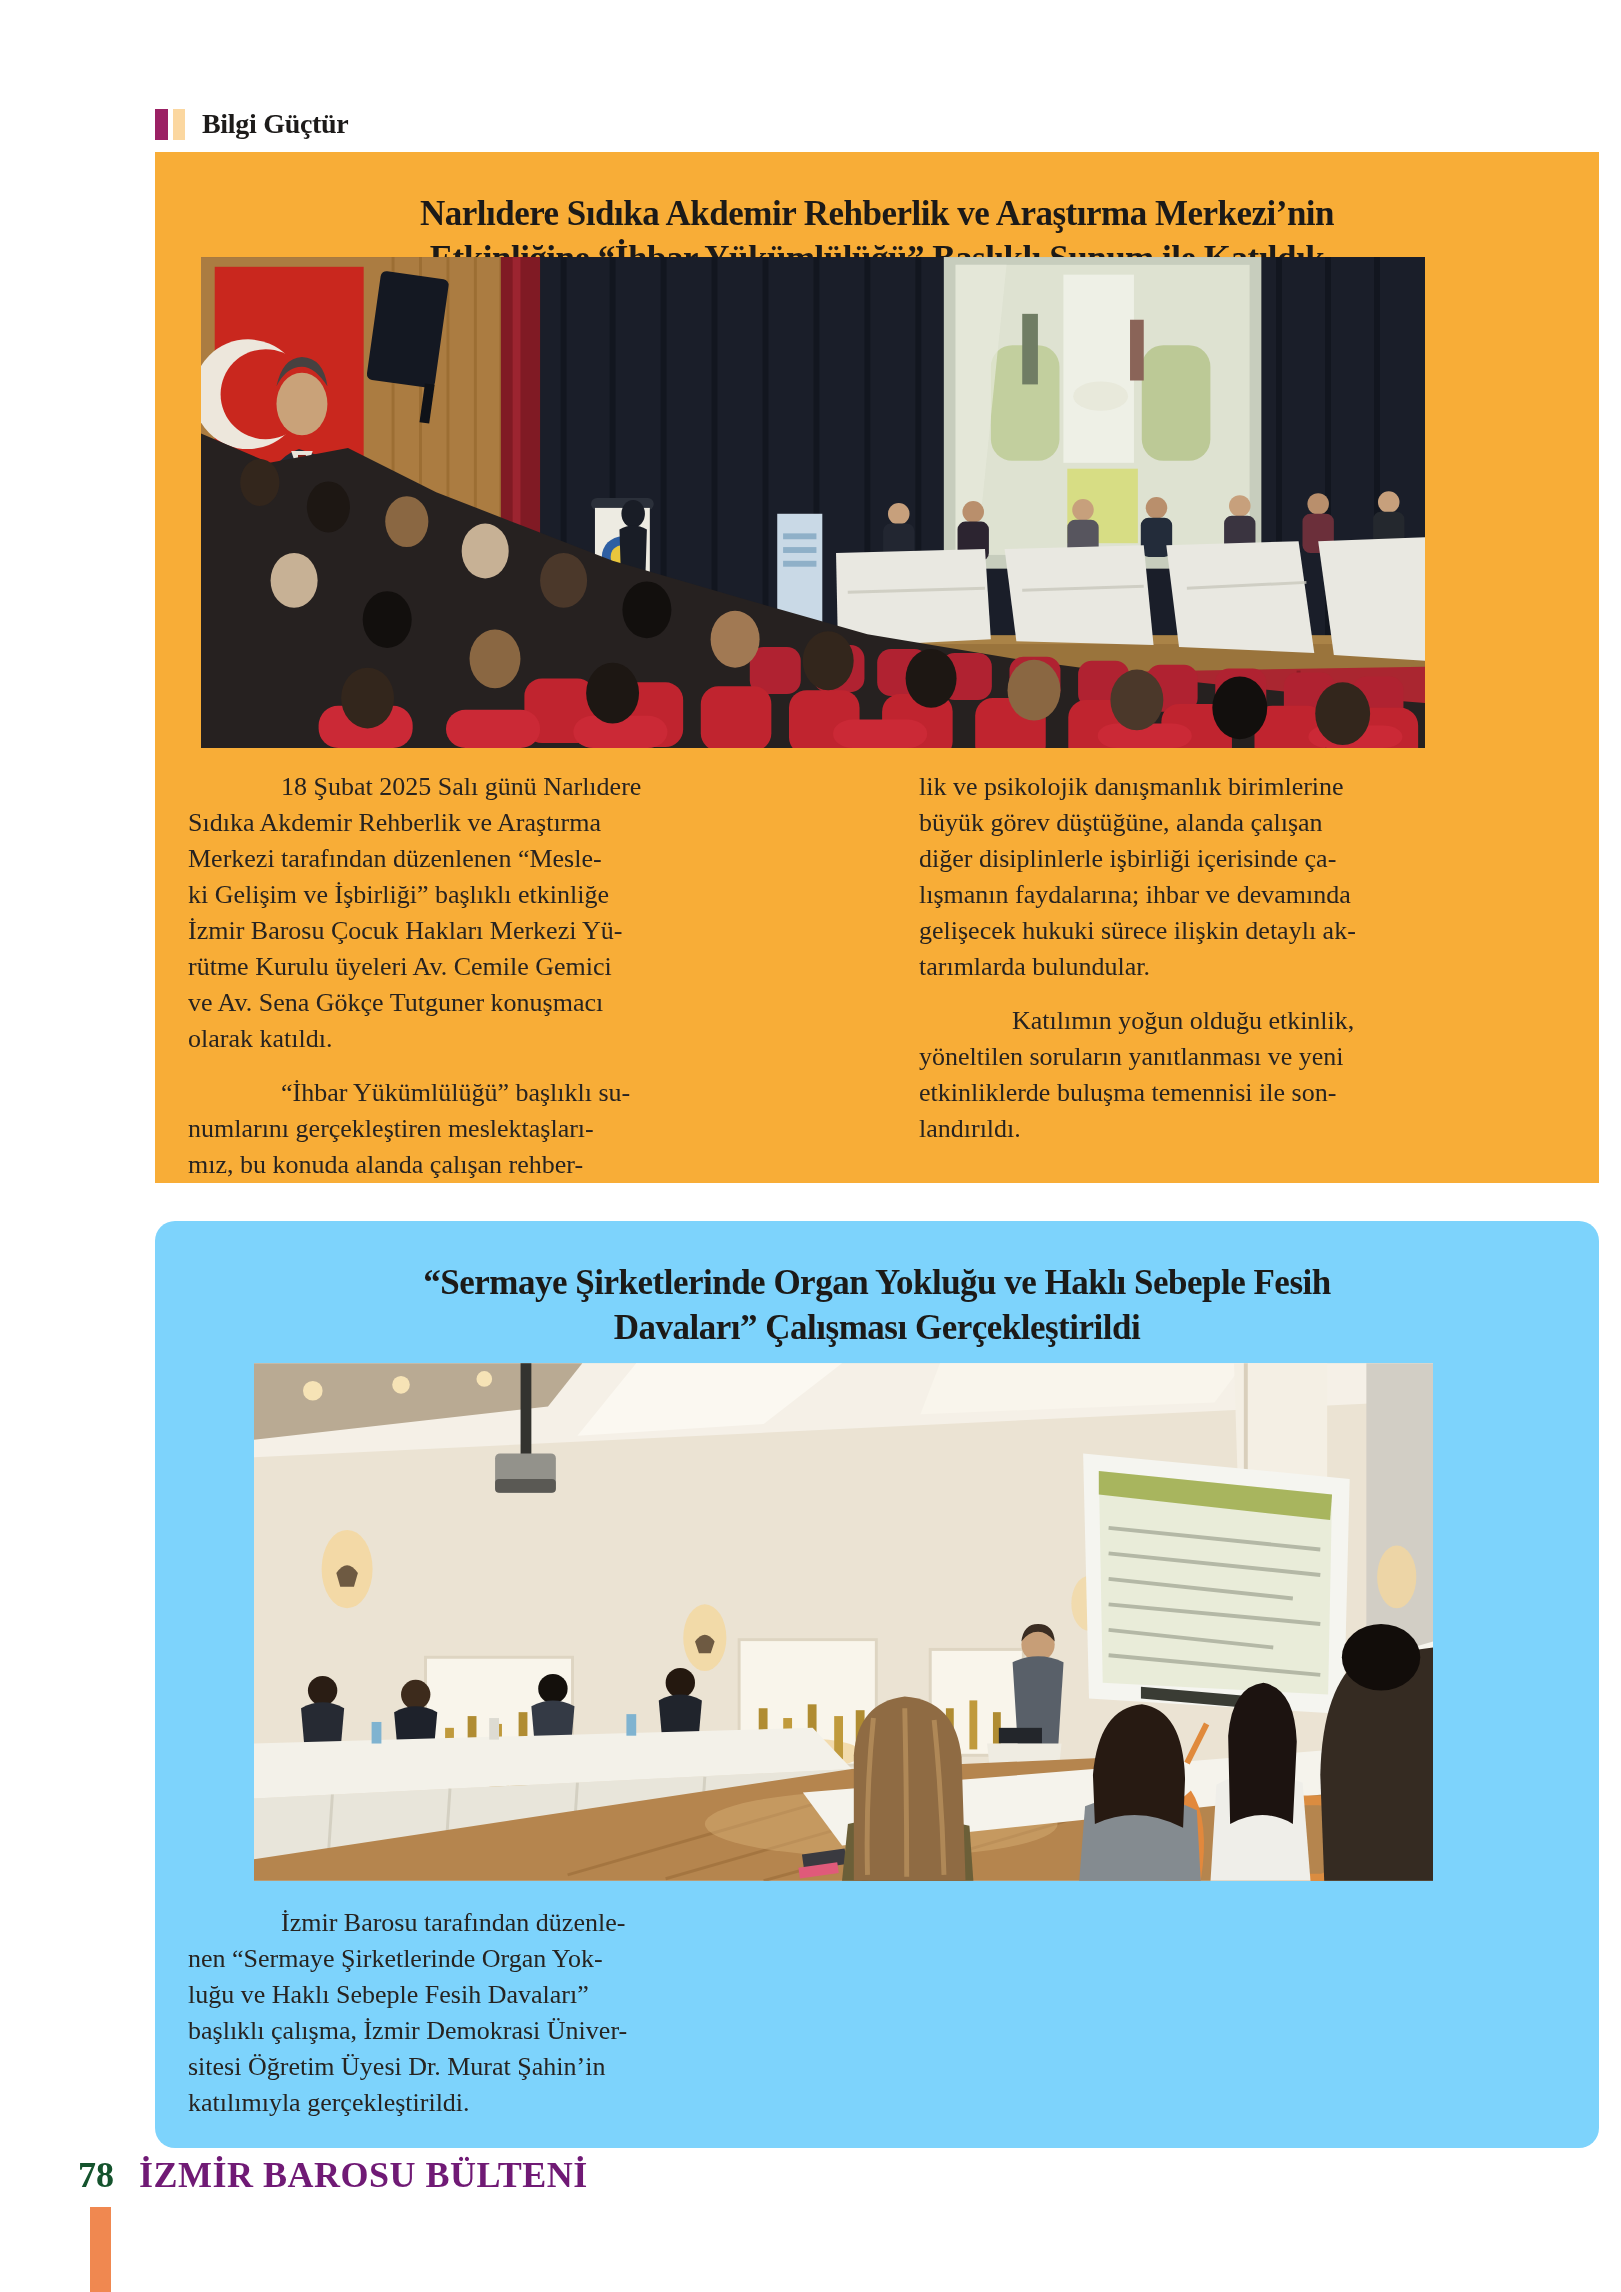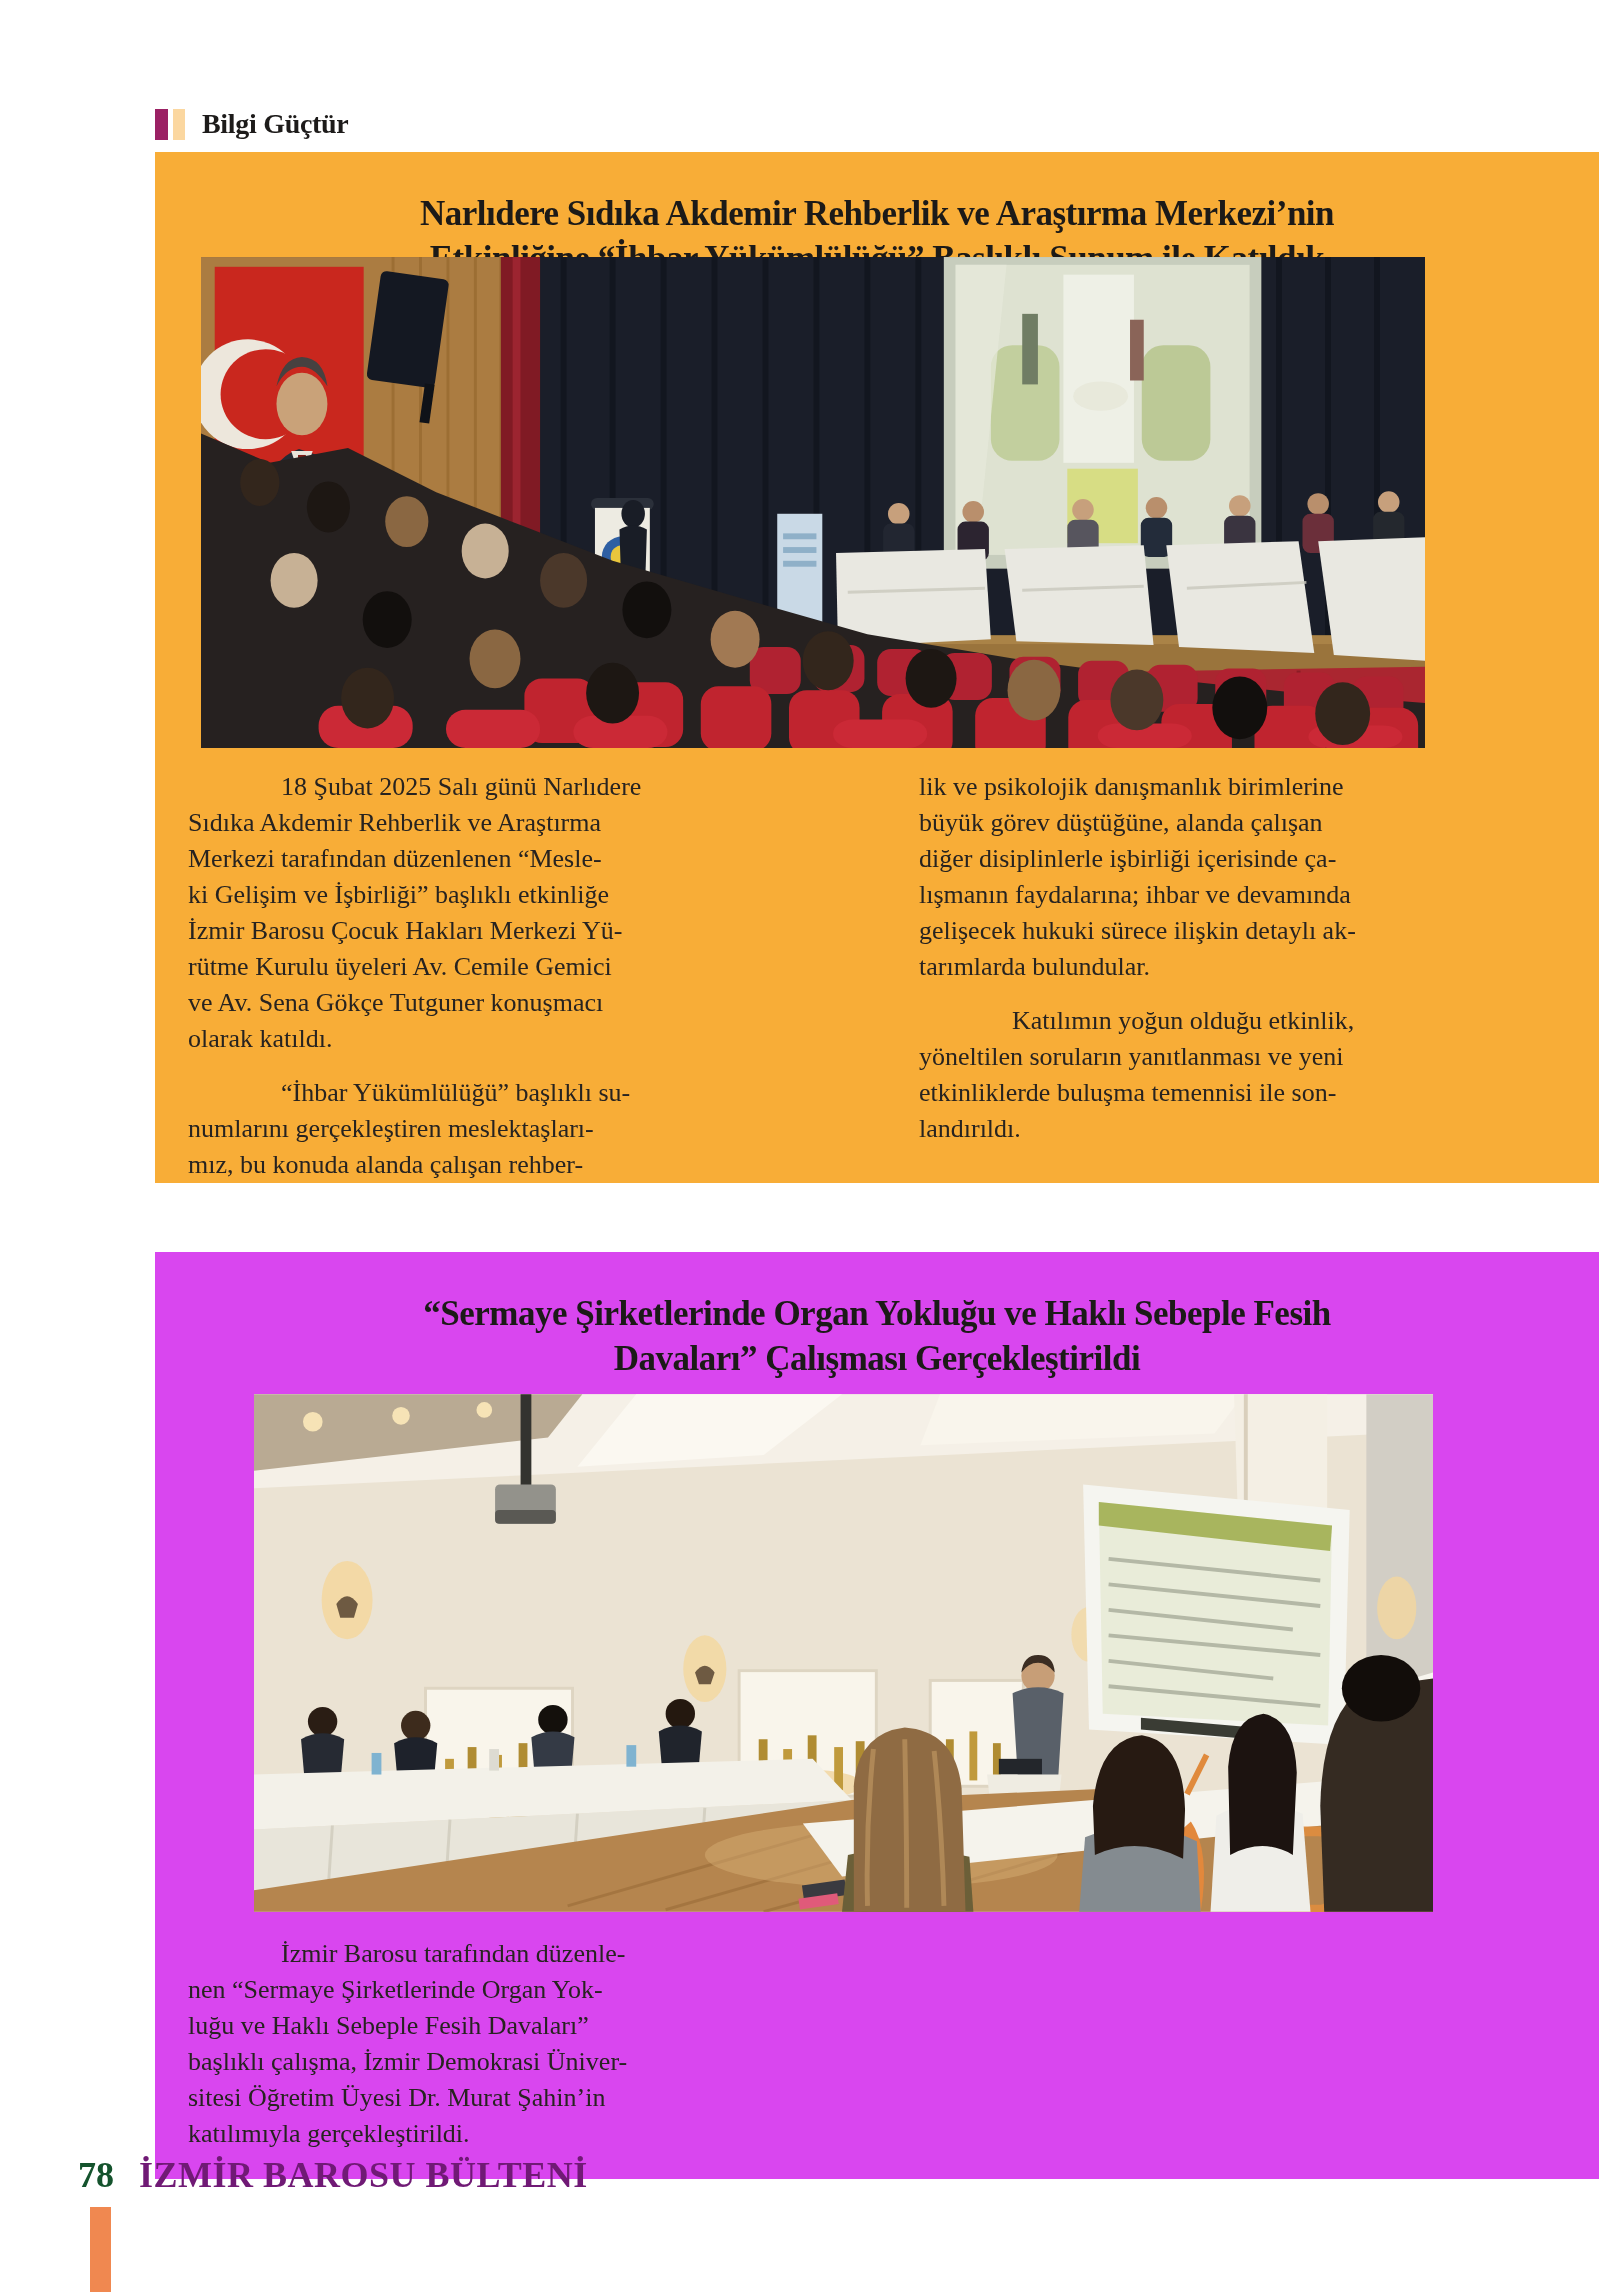--- a/index.html
+++ b/index.html
@@ -10,21 +10,21 @@
   
   .kicker-row{position:absolute; left:155px; top:108px; display:flex; align-items:center;}
   .kbar{width:12.7px; height:31px; margin-right:4.9px;}
   .kbar1{background:#9B2164;}
   .kbar2{background:#FBD7A0;}
   .kicker-label{margin-left:11.8px; font-size:28px; font-weight:bold; color:#1d1b1a; letter-spacing:-0.3px;}
 
   
   .block{position:absolute; left:155px; width:1444px;}
   .block1{top:152px; height:1031px; background:#F8AD37;}
-  .block2{top:1252px; height:927px; background:#d946ef;}
+  .block2{top:1221px; height:927px; background:#7dd3fc;border-radius:20px;}
   .art-title{
     padding-top:15.7px; text-align:center; font-size:35px; font-weight:bold;
     line-height:45px; color:#1c1a18; letter-spacing:-0.5px; white-space:pre-line;
   }
   .photo{position:absolute; display:block;}
   .photo1{left:46px; top:105px; width:1224px; height:491px;}
   .photo2{left:99px; top:142px; width:1179px; height:518px;}
   .cols{position:absolute; left:33px; right:33px; display:flex; gap:84px;}
   .cols1{top:617px;}
   .cols2{top:684px;}

